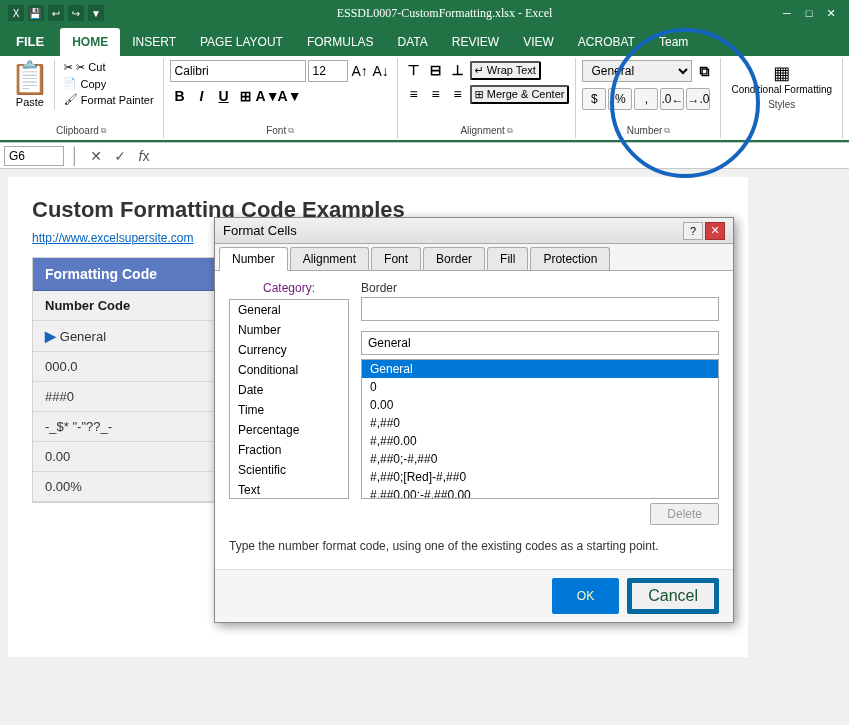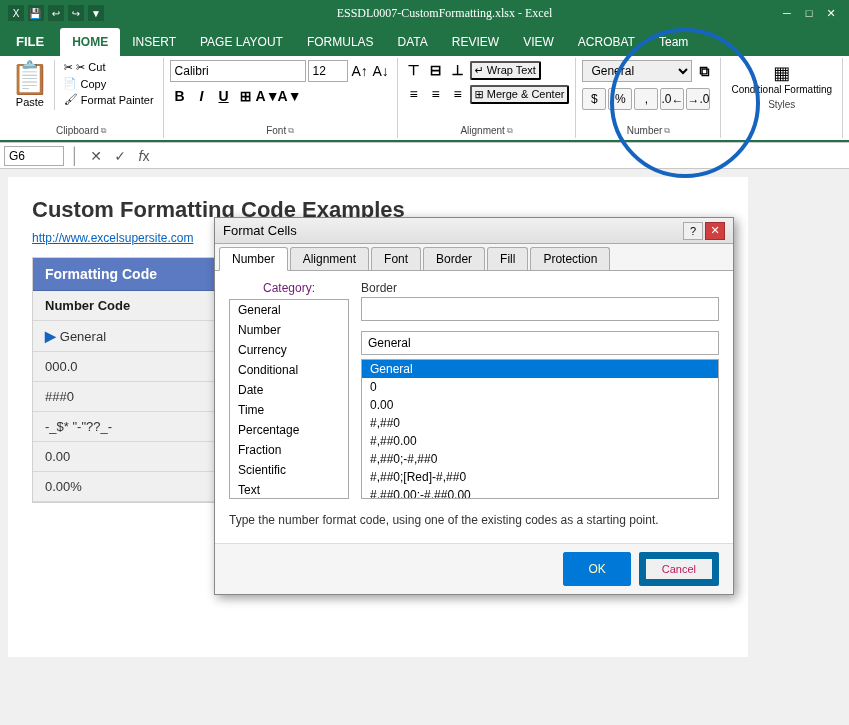--- a/index.html
+++ b/index.html
@@ -313,25 +313,25 @@
       border: 1px solid #0078d7;
       background: #0078d7;
       color: #fef9c3;
       padding: 4px 24px;
       font-size: 12px;
       cursor: pointer;
       border-radius: 2px;
       min-width: 60px;
     }
     .dialog-cancel-btn {
-      border: 7px solid #0369a1;
+      border: 5px solid #0369a1;
       background: #f0f0f0;
-      color: #be185d;
+      color: #14532d;
       padding: 4px 16px;
-      font-size: 11px;
+      font-size: 16px;
       cursor: pointer;
       border-radius: 2px;
       min-width: 60px;
     }
 
     
     .category-list::-webkit-scrollbar,
     .type-list::-webkit-scrollbar { width: 12px; }
     .category-list::-webkit-scrollbar-track,
     .type-list::-webkit-scrollbar-track { background: #f0f0f0; }
@@ -578,20 +578,23 @@
                 <div class="type-item">0</div>
                 <div class="type-item">0.00</div>
                 <div class="type-item">#,##0</div>
                 <div class="type-item">#,##0.00</div>
                 <div class="type-item">#,##0;-#,##0</div>
                 <div class="type-item">#,##0;[Red]-#,##0</div>
                 <div class="type-item">#,##0.00;-#,##0.00</div>
 
               </div>
 
+              <div class="delete-btn-row">
+                <button class="delete-btn">Delete</button>
+              </div>
             </div>
           </div>
 
           <div class="description-text">Type the number format code, using one of the existing codes as a starting point.</div>
         </div>
 
         <div class="dialog-footer">
           <button class="dialog-ok-btn">OK</button>
           <button class="dialog-cancel-btn">Cancel</button>
         </div>

